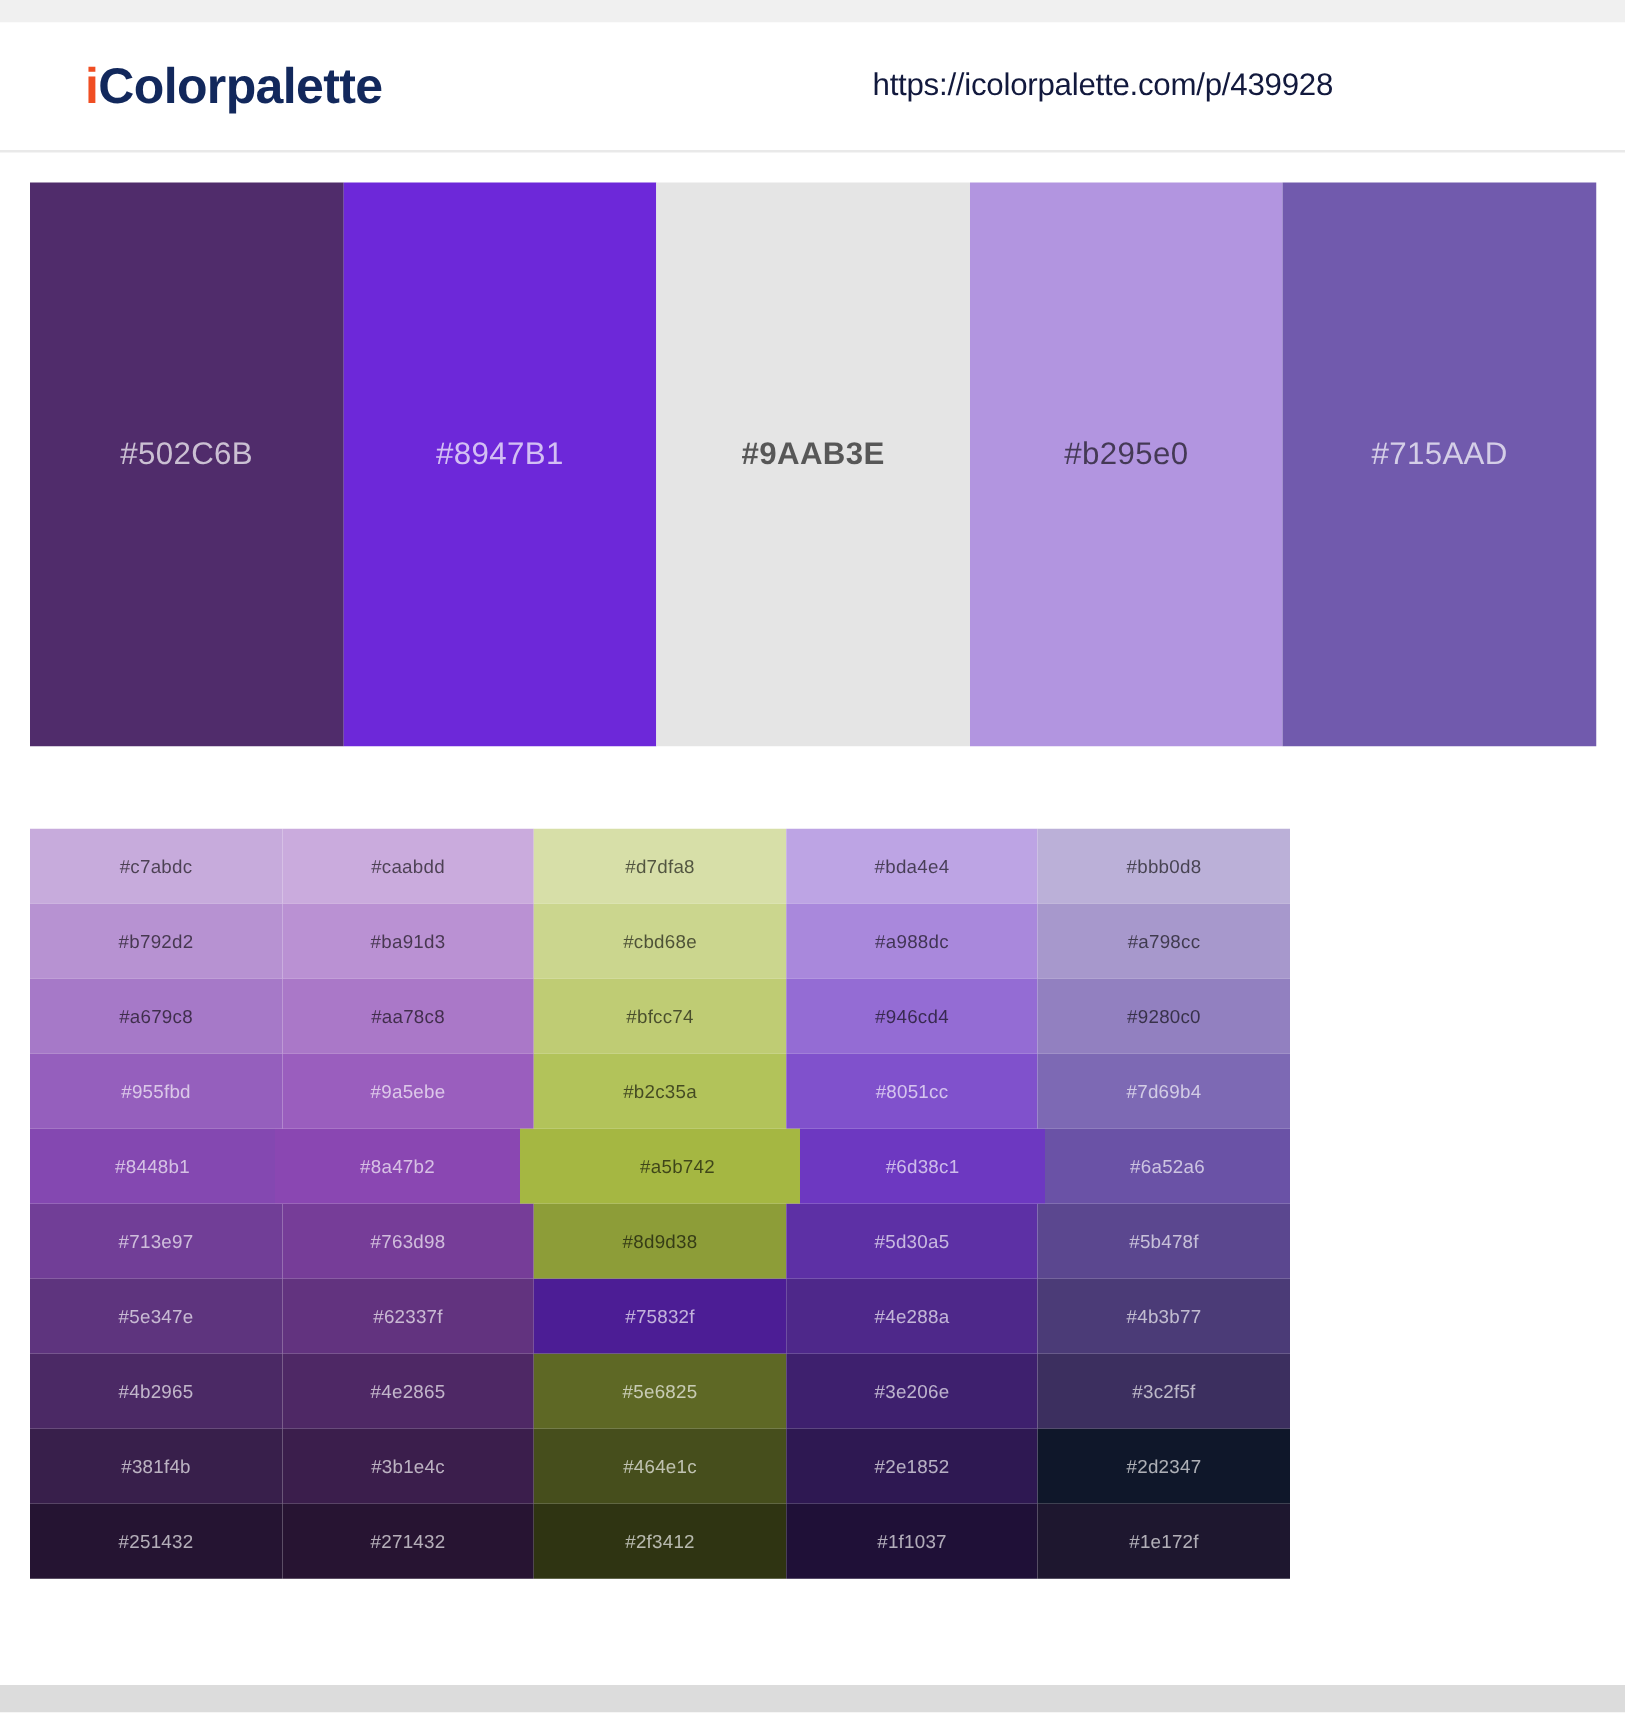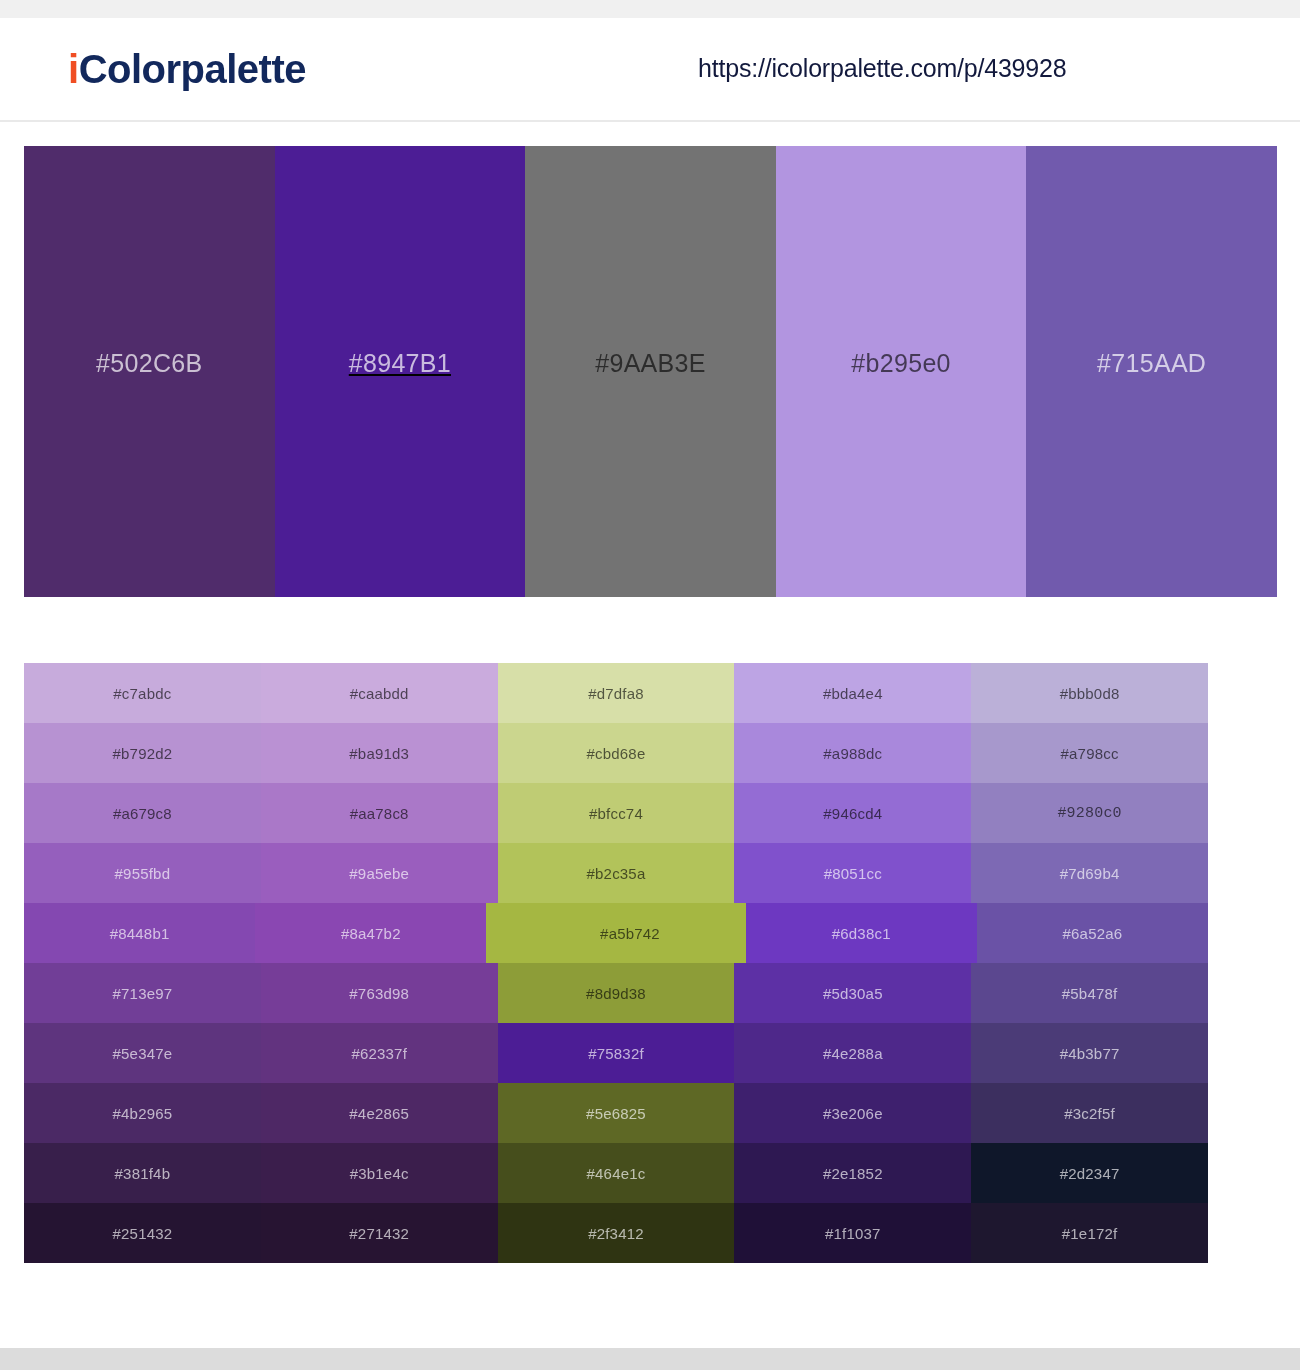--- a/index.html
+++ b/index.html
@@ -79,21 +79,21 @@
     top: -8px;
   }
   .main-swatch.on-dark .swatch-label { color: rgba(255,255,255,0.70); }
   .main-swatch.on-light .swatch-label { color: rgba(0,0,0,0.62); }
 
   
   .shade-grid {
     position: absolute;
     left: 24px;
     top: 663px;
-    width: 1184px;
+    width: 1008px;
     height: 600px;
     display: flex;
     flex-direction: column;
   }
   .shade-row {
     flex: 1 1 0;
     display: flex;
   }
   .shade-cell {
     flex: 1 1 0;
@@ -124,24 +124,24 @@
 
 <div class="site-header">
   <div class="logo"><span class="logo-i">i</span><span class="logo-rest">Colorpalette</span></div>
   <div class="palette-url">https://icolorpalette.com/p/439928</div>
 </div>
 
 <div class="main-swatches">
     <div class="main-swatch on-dark" style="background: rgb(80, 44, 107);">
       <span class="swatch-label">#502C6B</span>
     </div>
-    <div class="main-swatch on-dark" style="background: #4c1d95; text-decoration: underline;">
+    <div class="main-swatch on-dark" style="background: #6d28d9;">
       <span class="swatch-label">#8947B1</span>
     </div>
-    <div class="main-swatch on-light" style="background: #737373;">
+    <div class="main-swatch on-light" style="background: #e5e5e5; font-weight: bold;">
       <span class="swatch-label">#9AAB3E</span>
     </div>
     <div class="main-swatch on-light" style="background: rgb(178, 149, 224);">
       <span class="swatch-label">#b295e0</span>
     </div>
     <div class="main-swatch on-dark" style="background: rgb(113, 90, 173);">
       <span class="swatch-label">#715AAD</span>
     </div>
   </div>
 
@@ -158,21 +158,21 @@
       <div class="shade-cell on-light" style="background: rgb(186, 145, 211);">#ba91d3</div>
       <div class="shade-cell on-light" style="background: rgb(203, 214, 142);">#cbd68e</div>
       <div class="shade-cell on-light" style="background: rgb(169, 136, 220);">#a988dc</div>
       <div class="shade-cell on-light" style="background: rgb(167, 152, 204);">#a798cc</div>
     </div>
     <div class="shade-row">
       <div class="shade-cell on-light" style="background: rgb(166, 121, 200);">#a679c8</div>
       <div class="shade-cell on-light" style="background: rgb(170, 120, 200);">#aa78c8</div>
       <div class="shade-cell on-light" style="background: rgb(191, 204, 116);">#bfcc74</div>
       <div class="shade-cell on-light" style="background: rgb(148, 108, 212);">#946cd4</div>
-      <div class="shade-cell on-light" style="background: rgb(146, 128, 192); font-family: Liberation Mono, monospace;">#9280c0</div>
+      <div class="shade-cell on-light" style="background: rgb(146, 128, 192);">#9280c0</div>
     </div>
     <div class="shade-row">
       <div class="shade-cell on-dark" style="background: rgb(149, 95, 189);">#955fbd</div>
       <div class="shade-cell on-dark" style="background: rgb(154, 94, 190);">#9a5ebe</div>
       <div class="shade-cell on-light" style="background: rgb(178, 195, 90);">#b2c35a</div>
       <div class="shade-cell on-dark" style="background: rgb(128, 81, 204);">#8051cc</div>
       <div class="shade-cell on-dark" style="background: rgb(125, 105, 180);">#7d69b4</div>
     </div>
     <div class="shade-row">
       <div class="shade-cell on-dark" style="background: rgb(132, 72, 177);">#8448b1</div>

